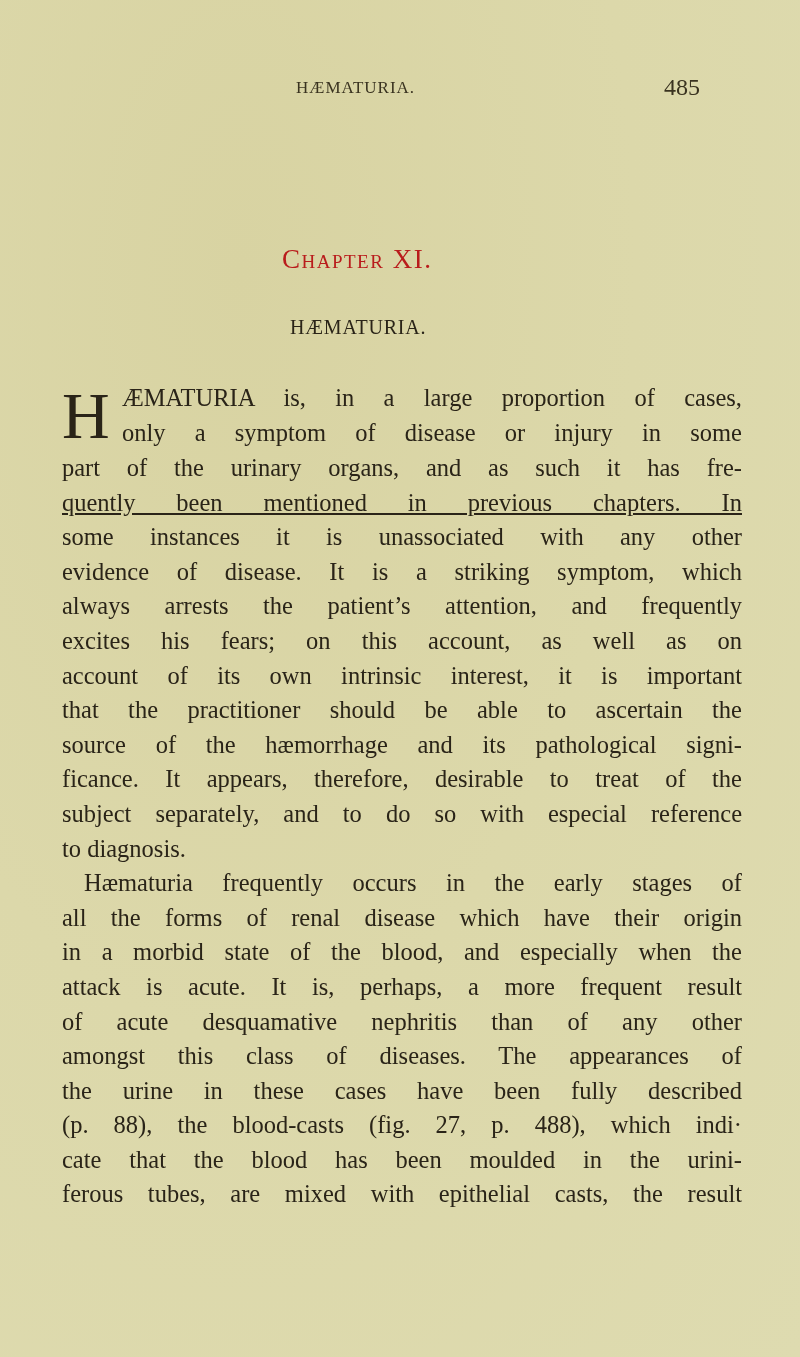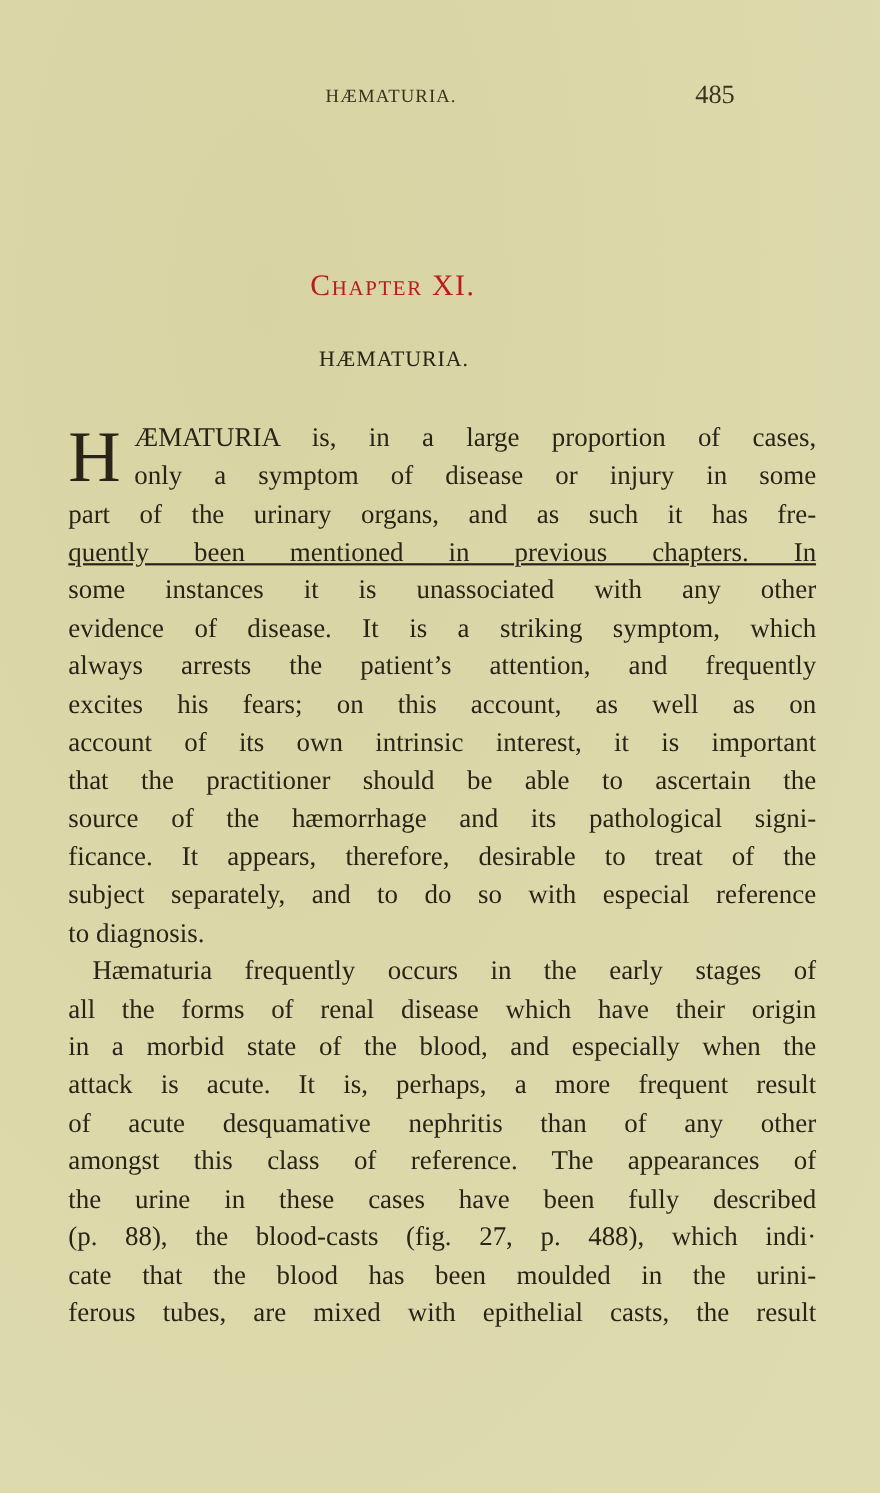--- a/index.html
+++ b/index.html
@@ -20,21 +20,21 @@
     position: absolute;
     top: 78px;
     left: 296px;
     font-size: 17px;
     letter-spacing: 1px;
     color: #3a3320;
   }
   .page-number {
     position: absolute;
     top: 74px;
-    left: 632px;
+    left: 664px;
     font-size: 24px;
     color: #3a3320;
   }
   .chapter-heading {
     position: absolute;
     top: 244px;
     left: 282px;
     font-size: 27px;
     letter-spacing: 1.5px;
     color: #b91c1c;
@@ -105,20 +105,20 @@
       <span class="line" style="overflow: hidden;">ficance.  It appears, therefore, desirable to treat of the</span>
       <span class="line" style="overflow: hidden;">subject separately, and to do so with especial reference</span>
       <span class="line last" style="overflow: hidden;">to diagnosis.</span>
     </div>
     <div class="para2">
       <span class="line" style="padding-left: 22px; overflow: hidden;">Hæmaturia frequently occurs in the early stages of</span>
       <span class="line" style="overflow: hidden;">all the forms of renal disease which have their origin</span>
       <span class="line" style="overflow: hidden;">in a morbid state of the blood, and especially when the</span>
       <span class="line" style="overflow: hidden;">attack is acute.  It is, perhaps, a more frequent result</span>
       <span class="line" style="overflow: hidden;">of acute desquamative nephritis than of any other</span>
-      <span class="line" style="overflow: hidden;">amongst this class of reference.  The appearances of</span>
+      <span class="line" style="overflow: hidden;">amongst this class of diseases.  The appearances of</span>
       <span class="line" style="overflow: hidden;">the urine in these cases have been fully described</span>
       <span class="line" style="overflow: hidden;">(p. 88), the blood-casts (fig. 27, p. 488), which indi·</span>
       <span class="line" style="overflow: hidden;">cate that the blood has been moulded in the urini-</span>
       <span class="line" style="overflow: hidden;">ferous tubes, are mixed with epithelial casts, the result</span>
     </div>
   </div>
 </div>
 
 </body></html>

